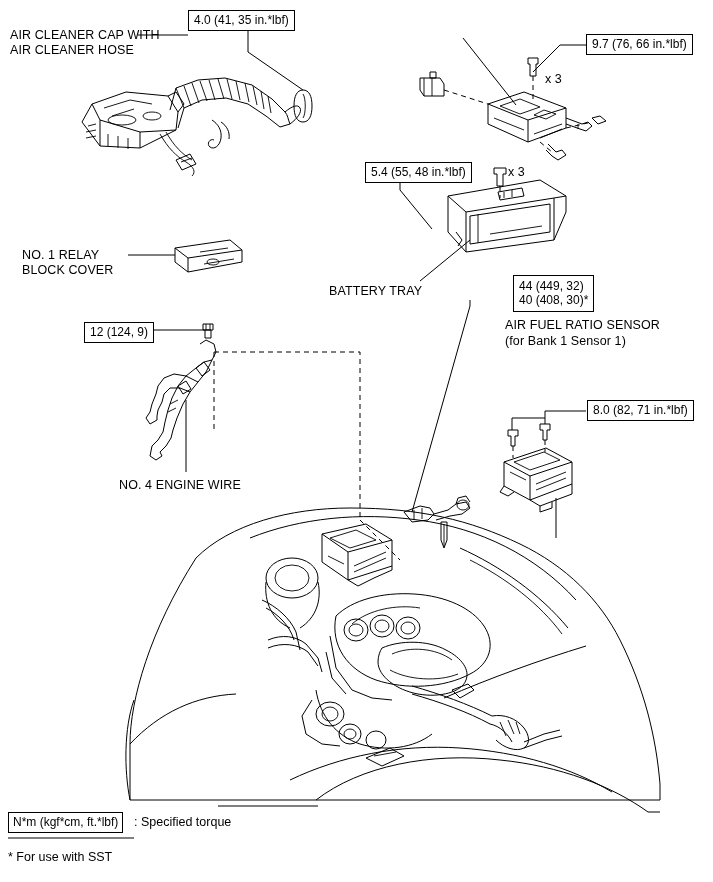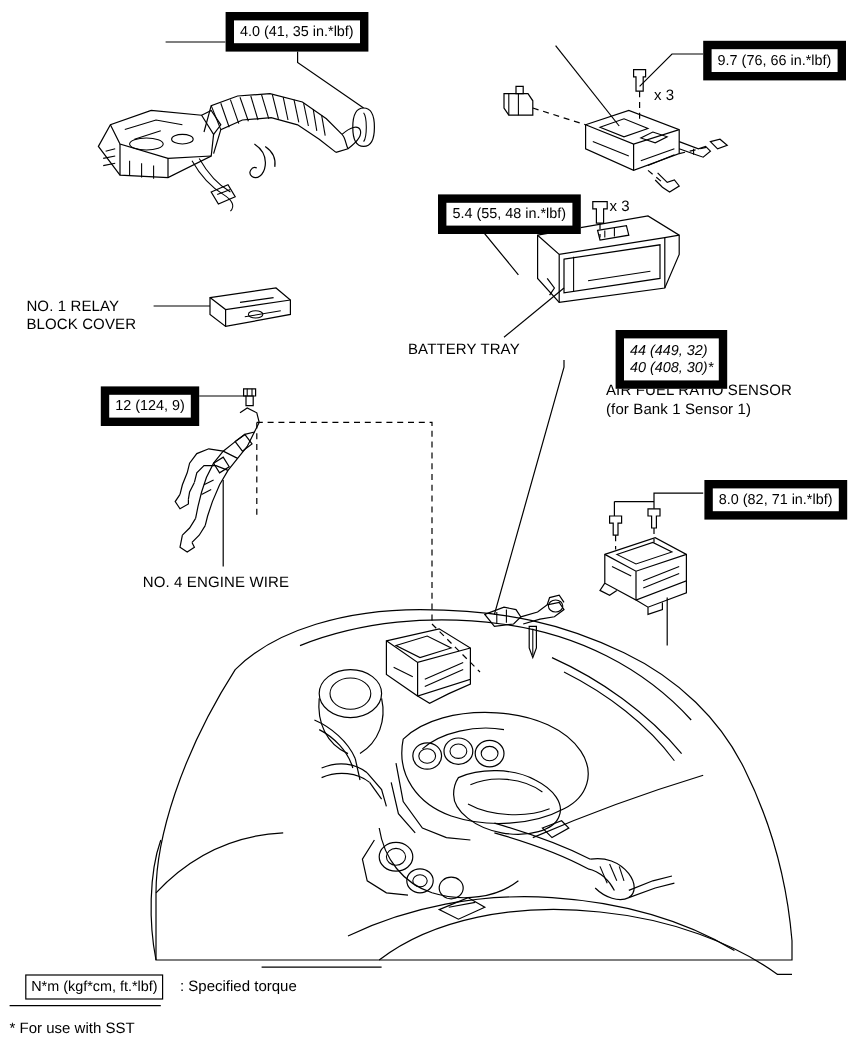--- a/index.html
+++ b/index.html
@@ -20,21 +20,21 @@
     position: absolute;
     font-size: 12.5px;
     line-height: 15px;
     white-space: pre;
     letter-spacing: 0.1px;
   }
   .torque {
     position: absolute;
     font-size: 12px;
     line-height: 14px;
-    border: 7px solid #000000;
+    border: 1px solid #000000;
     padding: 2px 5px 3px 5px;
     background: #fff;
     white-space: pre;
   }
   .torque.two {
     line-height: 14px;
     padding: 3px 5px 4px 5px;
   }
   .xmark {
     position: absolute;
@@ -46,21 +46,20 @@
     font-size: 12.5px;
     white-space: pre;
   }
   .legendbox {
     position: absolute;
     font-size: 12px;
     border: 1px solid #000;
     padding: 2px 4px 3px 4px;
     background: #fff;
     white-space: pre;
-    margin-left: 13px;
   }
   svg.layer {
     position: absolute;
     left: 0;
     top: 0;
     width: 713px;
     height: 882px;
     pointer-events: none;
   }
   .ln { stroke: #000; stroke-width: 1; fill: none; }
@@ -323,35 +322,37 @@
 
     <path class="ln" d="M366 758 L390 748 L404 756 L382 766 Z"></path>
     <path class="ln-t" d="M374 756 L396 752"></path>
 
     <path class="ln" d="M460 548 C500 566 540 594 568 628"></path>
     <path class="ln-t" d="M470 560 C506 578 540 604 562 634"></path>
 
     <path class="ln" d="M8 838 H134"></path>
   </svg>
 
+  <div class="lbl" style="left:10px; top:28px;"><span>AIR CLEANER CAP WITH
+AIR CLEANER HOSE</span></div>
   <div class="lbl" style="left:22px; top:248px;"><span>NO. 1 RELAY
 BLOCK COVER</span></div>
-  <div class="lbl" style="left:340px; top:284px;"><span>BATTERY TRAY</span></div>
+  <div class="lbl" style="left:329px; top:284px;"><span>BATTERY TRAY</span></div>
   <div class="lbl" style="left:505px; top:318px;text-align:center;"><span>AIR FUEL RATIO SENSOR</span></div>
   <div class="lbl" style="left:505px; top:334px;"><span>(for Bank 1 Sensor 1)</span></div>
   <div class="lbl" style="left:119px; top:478px;"><span>NO. 4 ENGINE WIRE</span></div>
 
   <div class="torque" style="left:188px; top:10px;"><span>4.0 (41, 35 in.*lbf)</span></div>
   <div class="torque" style="left:586px; top:34px;"><span>9.7 (76, 66 in.*lbf)</span></div>
   <div class="torque" style="left:365px; top:162px;"><span>5.4 (55, 48 in.*lbf)</span></div>
-  <div class="torque two" style="left:513px; top:275px;font-style:italic;"><span>44 (449, 32)
+  <div class="torque two" style="left:513px; top:275px;"><span>44 (449, 32)
 40 (408, 30)*</span></div>
   <div class="torque" style="left:84px; top:322px;"><span>12 (124, 9)</span></div>
   <div class="torque" style="left:587px; top:400px;"><span>8.0 (82, 71 in.*lbf)</span></div>
 
   <div class="xmark" style="left:545px; top:72px;"><span>x 3</span></div>
   <div class="xmark" style="left:508px; top:165px;"><span>x 3</span></div>
 
   <div class="legendbox" style="left:8px; top:812px;"><span>N*m (kgf*cm, ft.*lbf)</span></div>
-  <div class="footnote" style="left:150px; top:815px;"><span>: Specified torque</span></div>
+  <div class="footnote" style="left:134px; top:815px;"><span>: Specified torque</span></div>
   <div class="footnote" style="left:8px; top:850px;"><span>* For use with SST</span></div>
 
 </div>
 
 </body></html>

